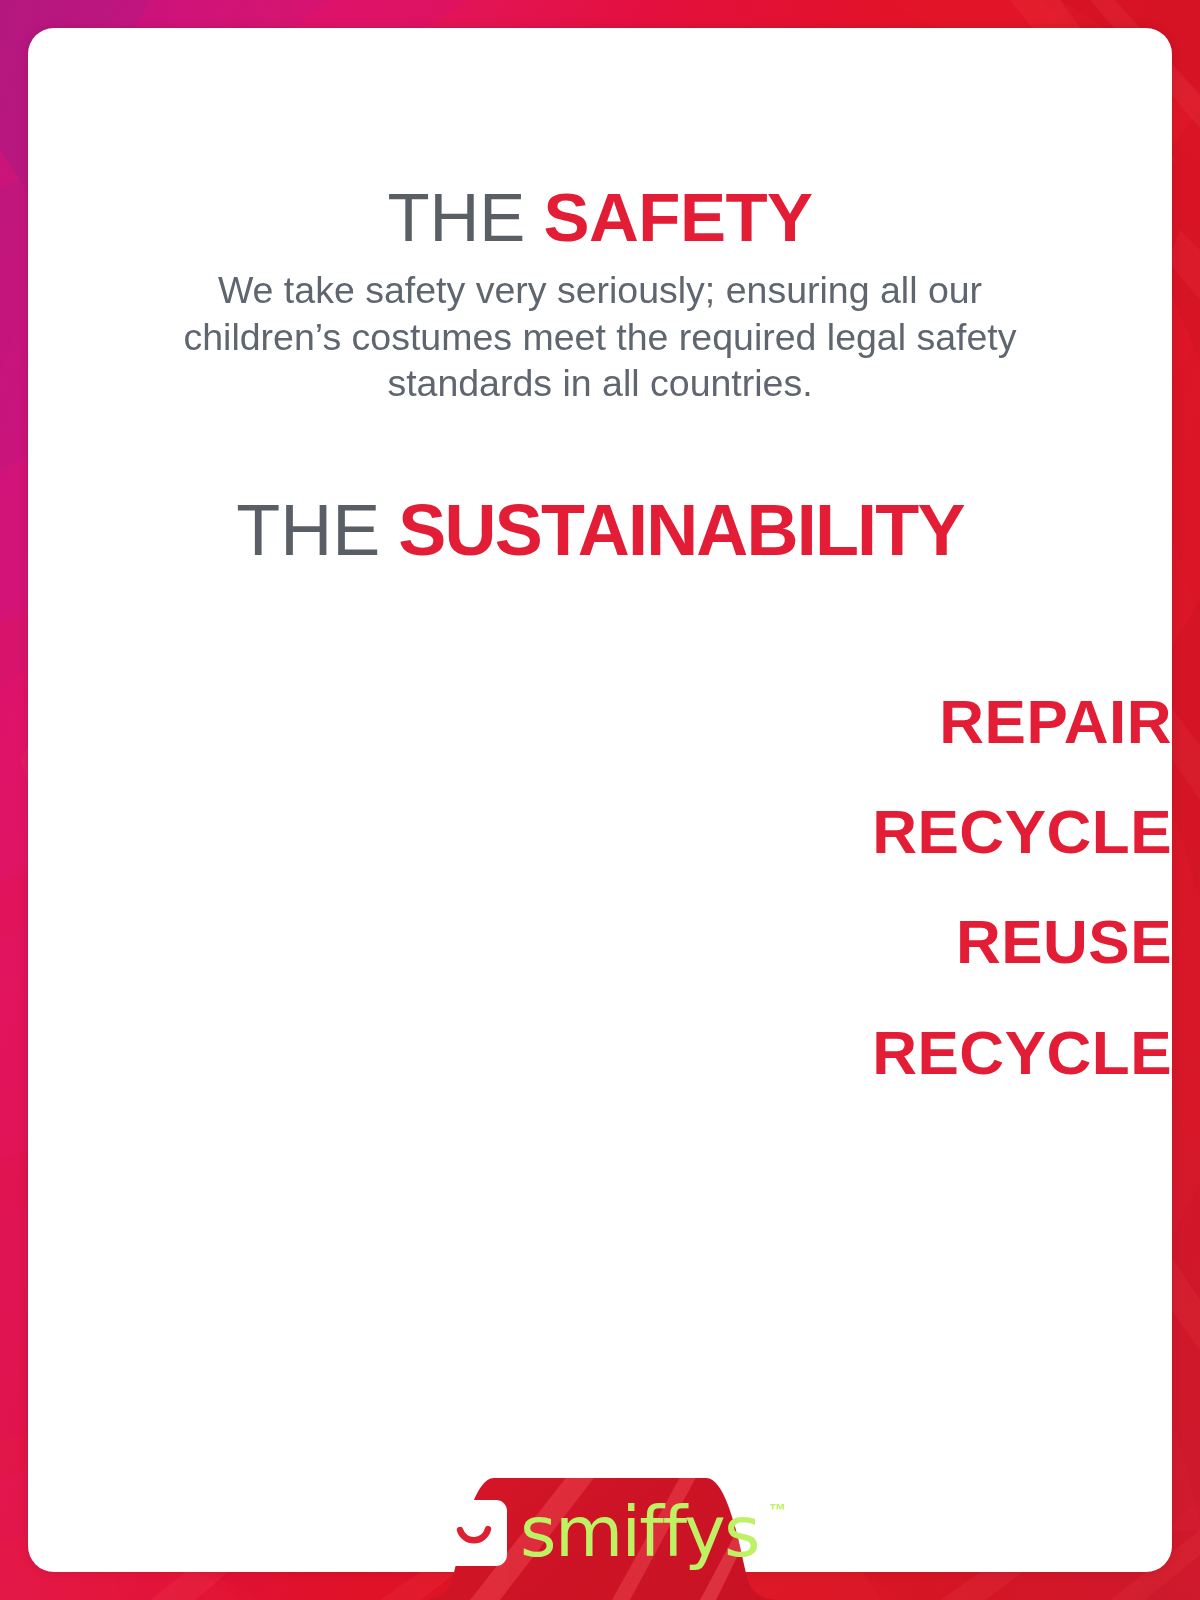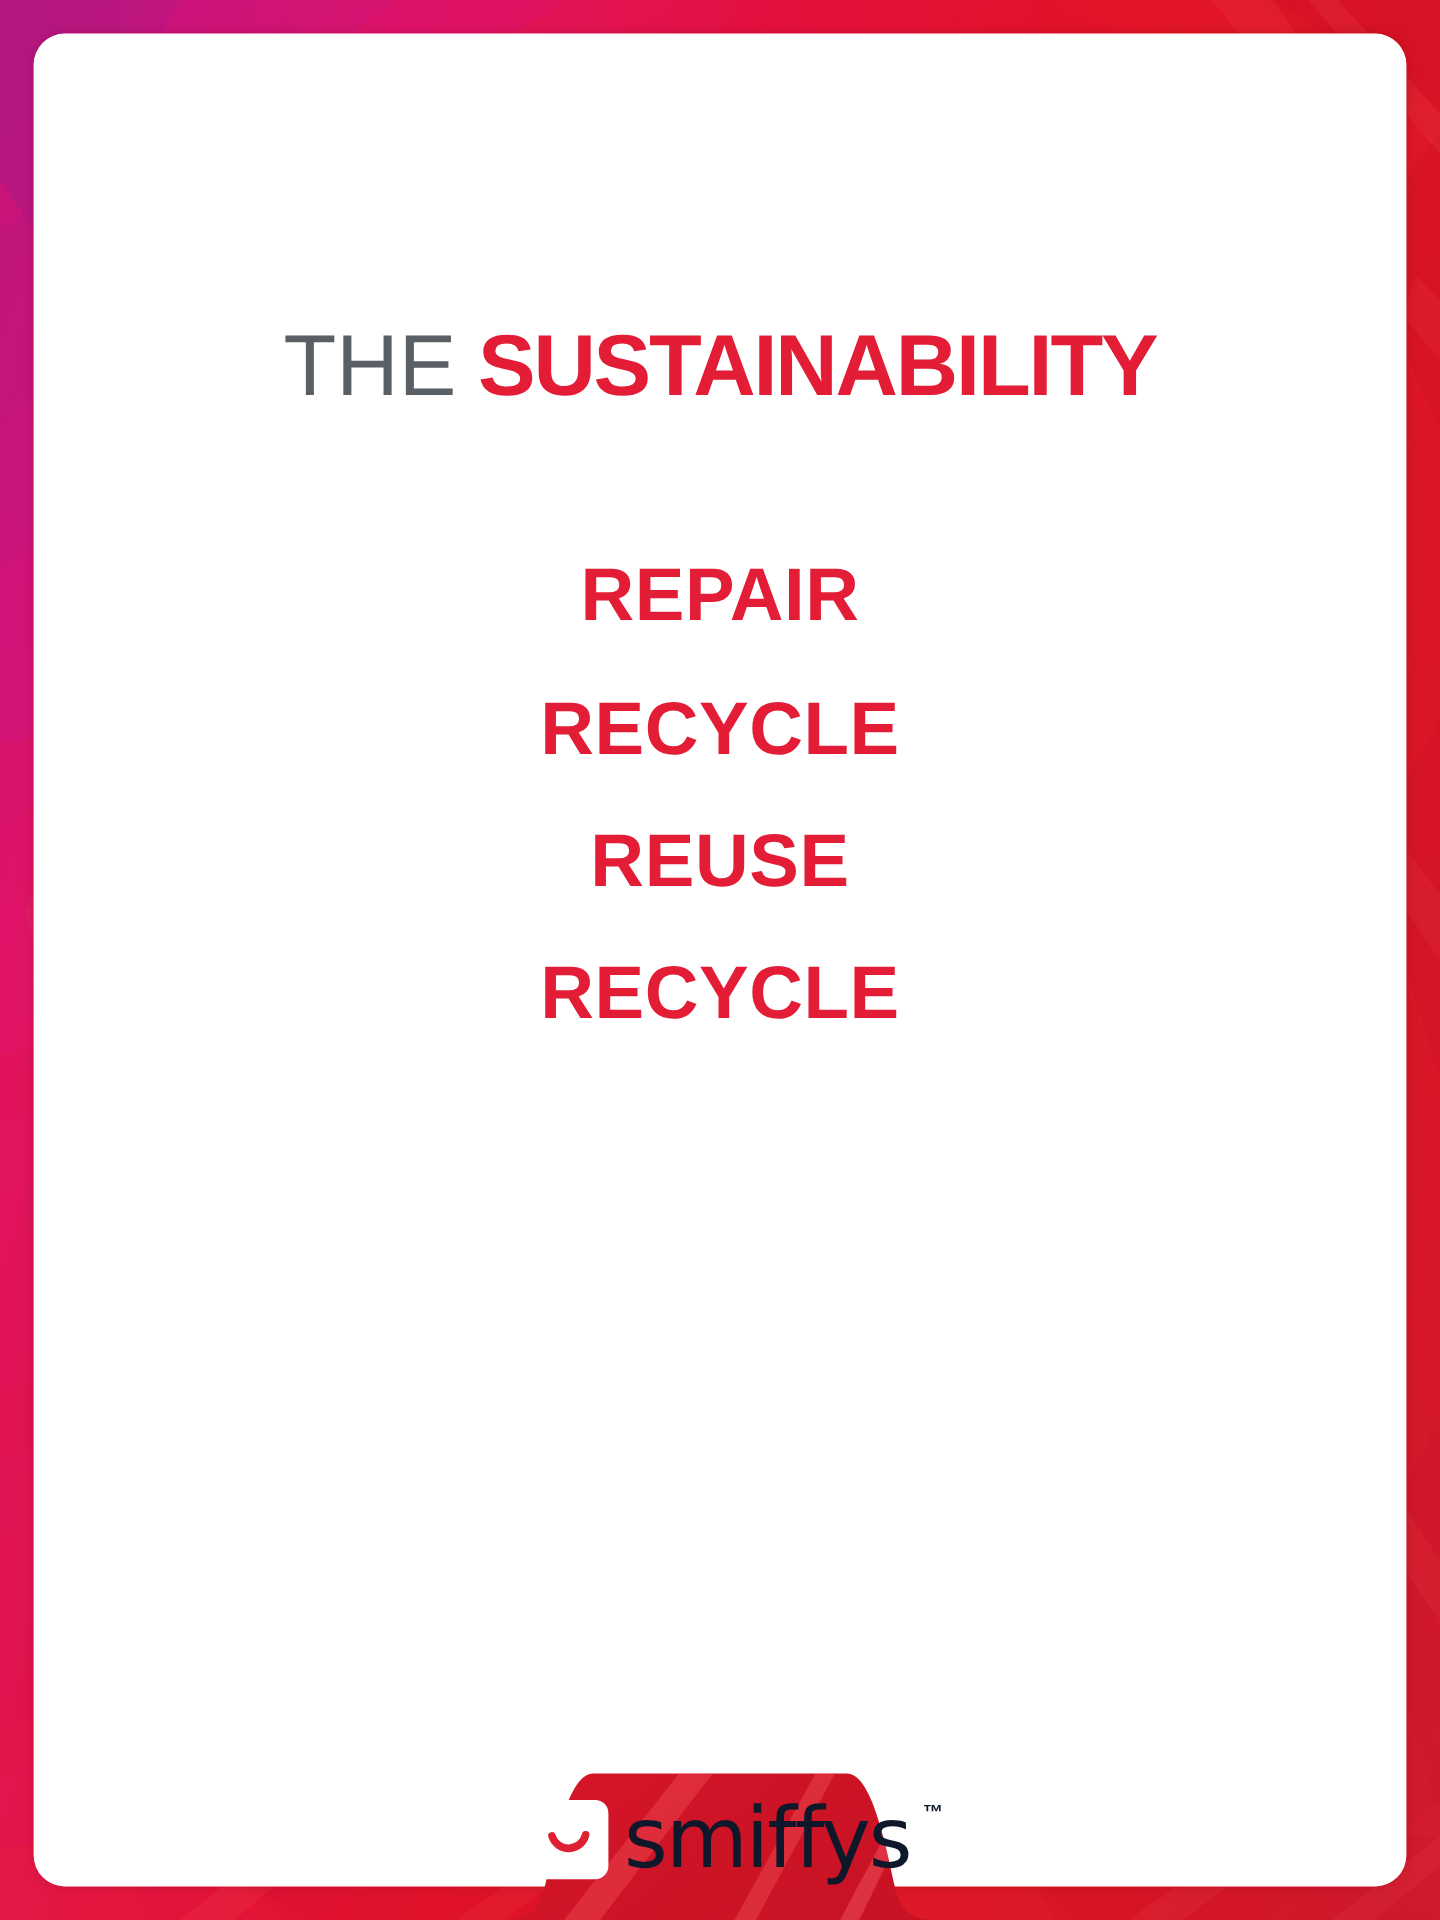--- a/index.html
+++ b/index.html
@@ -104,21 +104,21 @@
     width: 870px;
     font-weight: 400;
   }
   .body-copy.narrow { width: 846px; }
 
   .gap-sections { height: 86px; }
 
   
   .mantra {
     margin-top: 100px;
-    text-align: center;
+    text-align: right;
   }
   .mantra-line {
     color: #E21D35;
     font-weight: 700;
     font-size: 62px;
     line-height: 1.78;
     letter-spacing: 0.5px;
     margin: 0;
   }
 
@@ -147,21 +147,21 @@
     height: 66px;
     background: #FFFFFF;
     border-radius: 11px;
     display: flex;
     align-items: center;
     justify-content: center;
     margin-right: 13px;
   }
   .logo-word {
     position: relative;
-    color: #0f172a;
+    color: #bef264;
     font-size: 70px;
     line-height: 0.88;
     font-weight: 400;
     letter-spacing: -1.6px;
     font-family: "DejaVu Sans", sans-serif;
   }
   .logo-tm {
     position: absolute;
     right: -27px;
     top: 2px;
@@ -213,20 +213,24 @@
     <polygon points="640,1600 680,1600 780,1528 750,1526" fill="#F34E55" opacity="0.4"></polygon>
     <polygon points="940,1600 985,1600 1090,1523 1055,1521" fill="#F14A51" opacity="0.42"></polygon>
     <polygon points="1110,1600 1145,1600 1200,1555 1200,1530" fill="#F04C53" opacity="0.35"></polygon>
     <polygon points="20,760 55,700 70,760 45,830" fill="#F4575E" opacity="0.28"></polygon>
   </svg>
 
   <div class="card"></div>
 
   <div class="content" style="left:28px;">
 
+    <div class="block">
+      <h1 class="heading"><span class="the">THE</span><span class="hl" style="margin-left:18px;">SAFETY</span></h1>
+      <p class="body-copy">We take safety very seriously; ensuring all our children’s costumes meet the required legal safety standards in all countries.</p>
+    </div>
 
     <div class="gap-sections"></div>
 
     <div class="block">
       <h1 class="heading heading-sustain"><span class="the">THE</span><span class="hl" style="margin-left:18px;">SUSTAINABILITY</span></h1>
     </div>
 
     <div class="mantra">
       <p class="mantra-line">REPAIR</p>
       <p class="mantra-line">RECYCLE</p>

